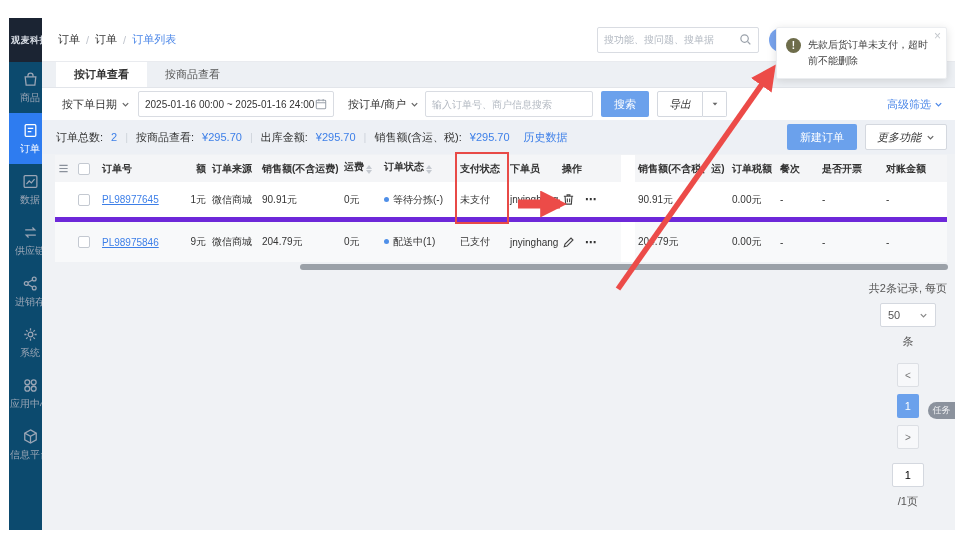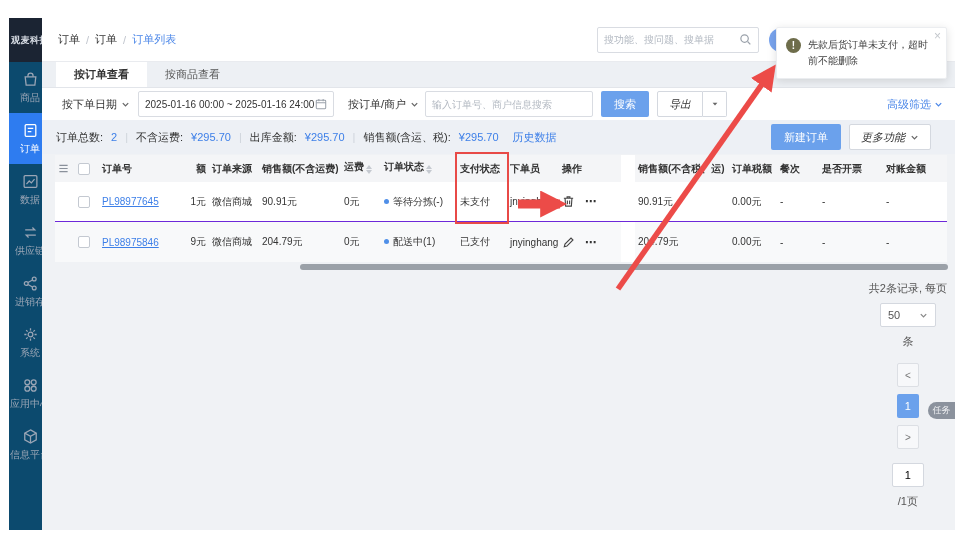--- a/index.html
+++ b/index.html
@@ -48,28 +48,28 @@
   .btn-plain { height:26px; background:#fff; border:1px solid #d4d8df; border-radius:2px; color:#333; font-size:11px; cursor:pointer; font-family:inherit; padding:0 11px;font-style:italic; }
   .export-grp { display:flex; margin-left:8px; }
   .export-grp .btn-plain { border-radius:2px 0 0 2px; }
   .caret-btn { width:24px; height:26px; background:#fff; border:1px solid #d4d8df; border-left:0; border-radius:0 2px 2px 0; display:flex; align-items:center; justify-content:center; cursor:pointer; }
   .adv { position:absolute; right:12px; color:#4a86e8; display:flex; align-items:center; gap:3px; cursor:pointer; }
 
   .summary { position:absolute; top:32px; left:0; right:0; height:34px; background:#edf0f5; display:flex; align-items:center; padding-left:14px; font-size:11px; color:#333; gap:8px; }
   .summary .val { color:#3d7fe8; }
   .summary .pipe { color:#cfd4db; }
   .summary .hist { color:#3d7fe8; cursor:pointer; margin-left:6px; }
-  .sum-btns { margin-left:auto; display:flex; gap:8px; padding-right:24px; }
+  .sum-btns { margin-left:auto; display:flex; gap:8px; padding-right:8px; }
   .more-btn { display:flex; align-items:center; gap:5px; }
 
   
   .table { position:absolute; top:67px; left:13px; width:892px; background:#fff; }
   .trow { display:flex; align-items:center; }
   .thead { height:27px; background:#f4f5f7; font-size:10px; font-weight:bold; color:#333; }
-  .tr1 { height:40px; background:#fff; font-size:10px; color:#333; border-bottom:1px solid #6d28d9; }
+  .tr1 { height:40px; background:#fff; font-size:10px; color:#333; border-bottom:5px solid #6d28d9; }
   .tr2 { height:40px; background:#f8f9fa; font-size:10px; color:#333; }
   .cell { padding:0 3px; white-space:nowrap; overflow:hidden; flex:none; }
   .c0{width:20px}.c1{width:24px}.c2{width:70px}.c3{width:40px;text-align:right}.c4{width:50px}
   .c5{width:82px}.c6{width:40px}.c7{width:76px}.c8{width:50px}.c9{width:52px}.c10{width:62px}
   .cgap{width:14px;background:#fff;align-self:stretch}
   .c11{width:94px}.c12{width:48px}.c13{width:42px}.c14{width:64px}.c15{width:64px}
   .chk { width:12px; height:12px; border:1px solid #c4c9d1; border-radius:2px; background:#fff; cursor:pointer; }
   .link { color:#3d7fe8; text-decoration:underline; cursor:pointer; }
   .dot { display:inline-block; width:5px; height:5px; border-radius:50%; background:#4f8fe8; margin-right:4px; vertical-align:1px; }
   .sorter { display:inline-flex; flex-direction:column; gap:1px; margin-left:2px; vertical-align:1px; }
@@ -262,21 +262,21 @@
         <svg class="ic" width="9" height="9" viewBox="0 0 10 10" fill="none" stroke="#4a86e8" stroke-width="1.4">
             <path d="M2 3.5l3 3 3-3"></path>
           </svg>
       </div>
     </div>
 
     <div class="summary">
       <span>订单总数:</span>
       <span class="val">2</span>
       <span class="pipe">|</span>
-      <span>不含运费:</span>
+      <span>按商品查看:</span>
       <span class="val">¥295.70</span>
       <span class="pipe">|</span>
       <span>出库金额:</span>
       <span class="val">¥295.70</span>
       <span class="pipe">|</span>
       <span>销售额(含运、税):</span>
       <span class="val">¥295.70</span>
       <span class="hist">历史数据</span>
       <div class="sum-btns">
         <button class="btn-blue">新建订单</button>

